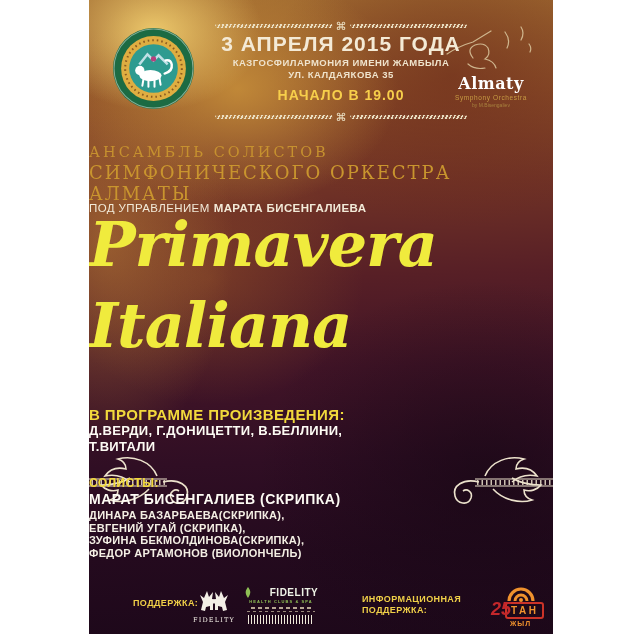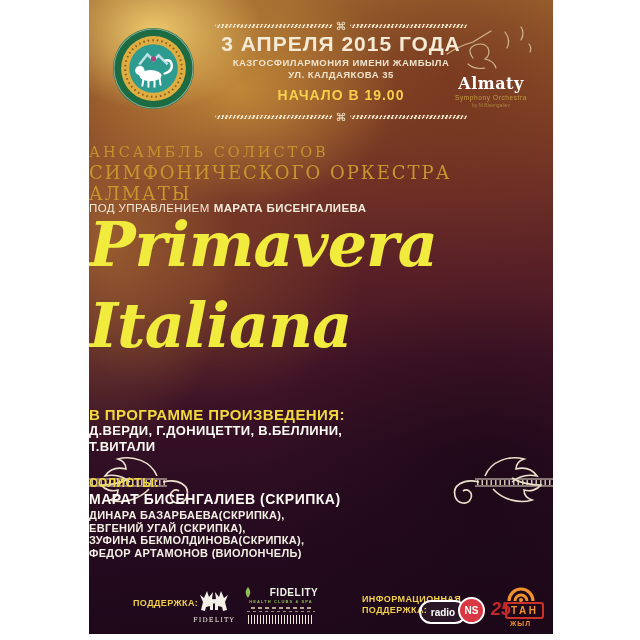--- a/index.html
+++ b/index.html
@@ -209,24 +209,20 @@
         <div class="fid-script"></div>
         <div class="fid-script2"></div>
         <div class="barcode"></div>
       </div>
 
       <div class="support-label">
         <div>ИНФОРМАЦИОННАЯ</div>
         <div>ПОДДЕРЖКА:</div>
       </div>
 
-      <div class="radions">
-        <div class="radio-pill">radio</div>
-        <div class="ns-circle">NS</div>
-      </div>
 
       <div class="tan">
         <svg class="tan-sun" width="36" height="17" viewBox="0 0 36 17">
           <path d="M6,16 a12,12 0 0 1 24,0" fill="none" stroke="#f0922d" stroke-width="3.2"></path>
           <path d="M12,16 a6,6 0 0 1 12,0" fill="none" stroke="#f0922d" stroke-width="3"></path>
           <circle cx="18" cy="15" r="2" fill="#f0922d"></circle>
         </svg>
         <div class="tan-box">ТАН</div>
         <div class="tan-25">25</div>
         <div class="tan-zhyl">ЖЫЛ</div>

